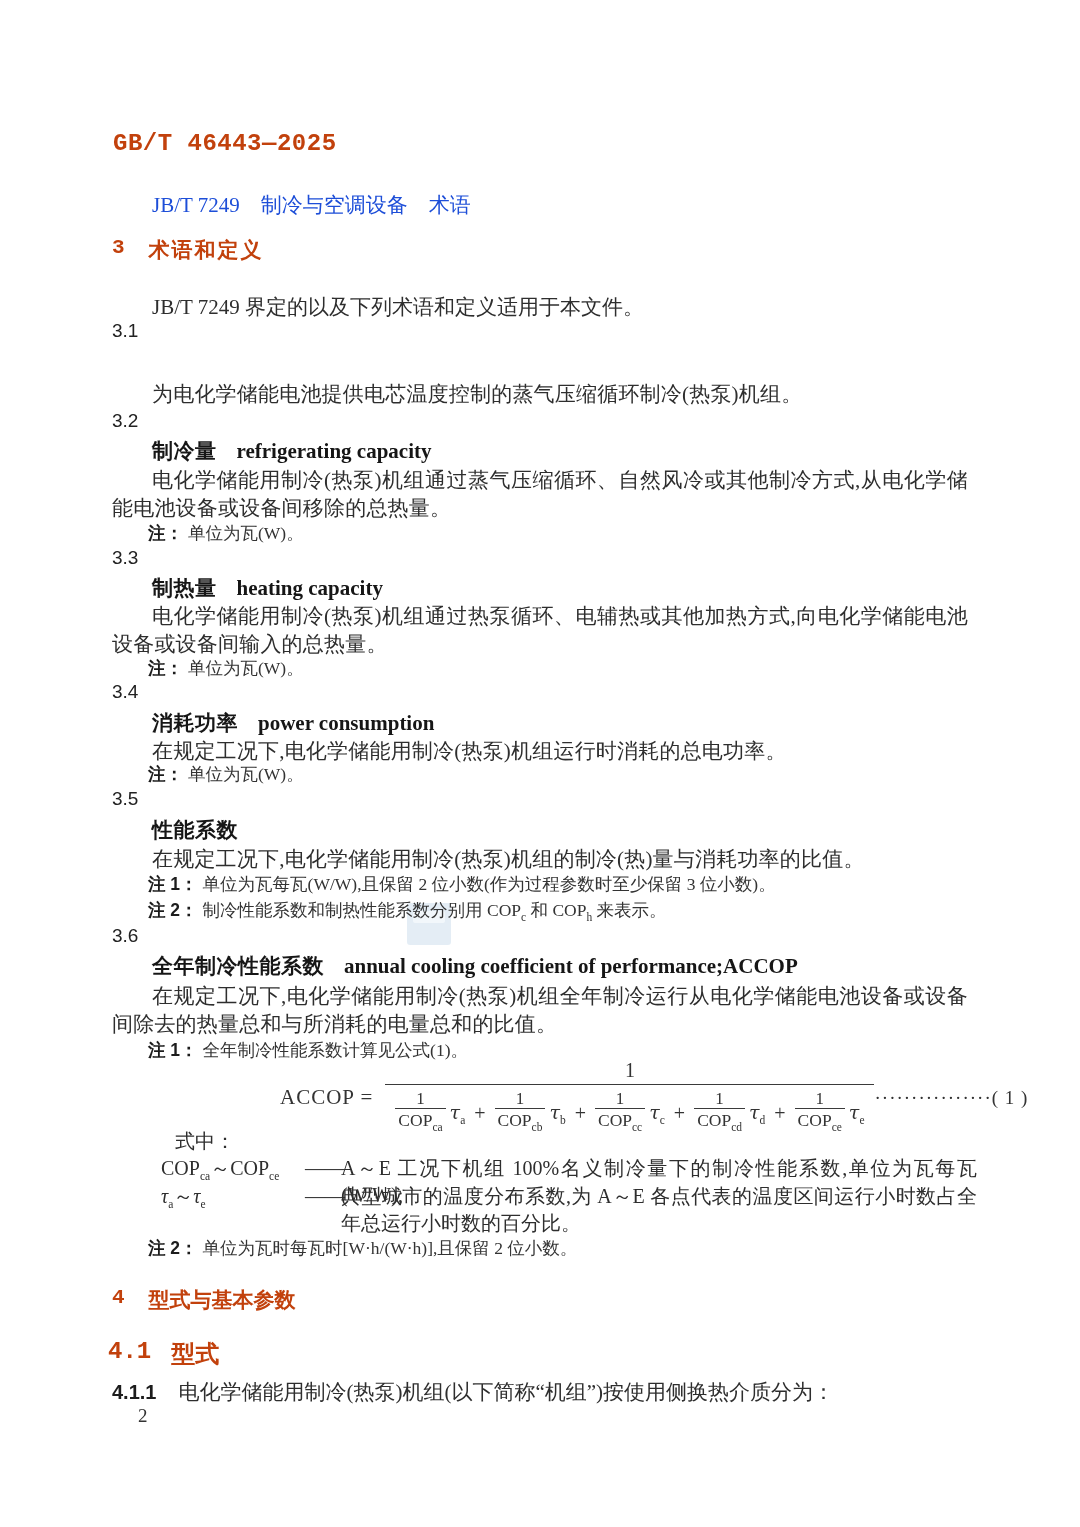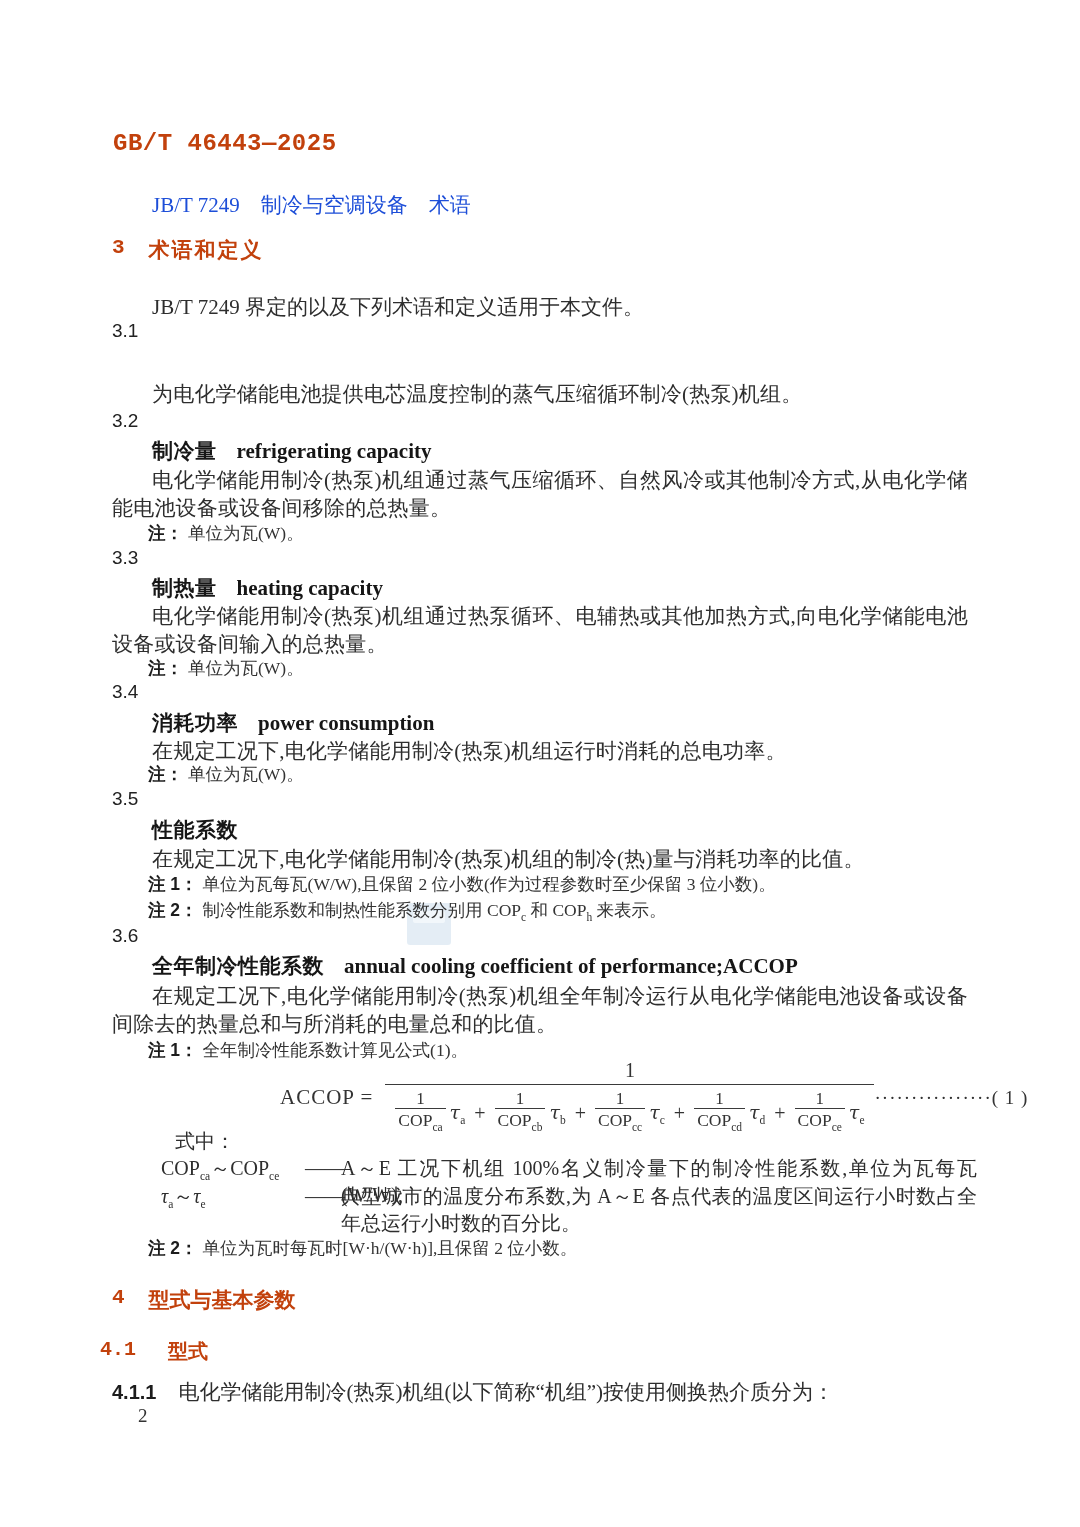--- a/index.html
+++ b/index.html
@@ -42,21 +42,21 @@
   .plus{margin:0 9px;font-size:20px;align-self:center;}
   .eqno{margin-left:auto;font-size:19px;color:#333;letter-spacing:1px;white-space:nowrap;}
   
   .where-label{left:175px;top:1128px;font-size:20px;}
   .wdef{left:152px;width:816px;display:flex;font-size:20px;line-height:27px;color:#2e2e2e;margin-left:9px;}
   .wsym{width:144px;white-space:nowrap;}
   .wdash{width:36px;}
   .wtext{flex:1;text-align:justify;}
   
   .h4{left:112px;top:1286px;font-size:21px;display:flex;gap:24px;}
-  .h41{left:100px;top:1338px;font-size:20px;display:flex;gap:32px;}
+  .h41{left:108px;top:1338px;font-size:24px;display:flex;gap:20px;}
   .h411{left:112px;top:1378px;width:900px;font-size:21px;display:flex;gap:22px;align-items:baseline;}
   .h411 .h411-num{font-family:"Liberation Sans","DejaVu Sans",sans-serif;font-weight:bold;font-size:20px;color:#1c1c1c;}
   .page-num{left:138px;top:1405px;font-size:19px;color:#333;}
   
   .watermark{left:407px;top:903px;width:44px;height:42px;background:#cfe0ee;opacity:.55;border-radius:3px;}
   .watermark-inner{position:absolute;left:6px;top:8px;width:32px;height:12px;background:#e8f1f8;border-radius:2px;}
 </style>
 </head>
 <body>
 

